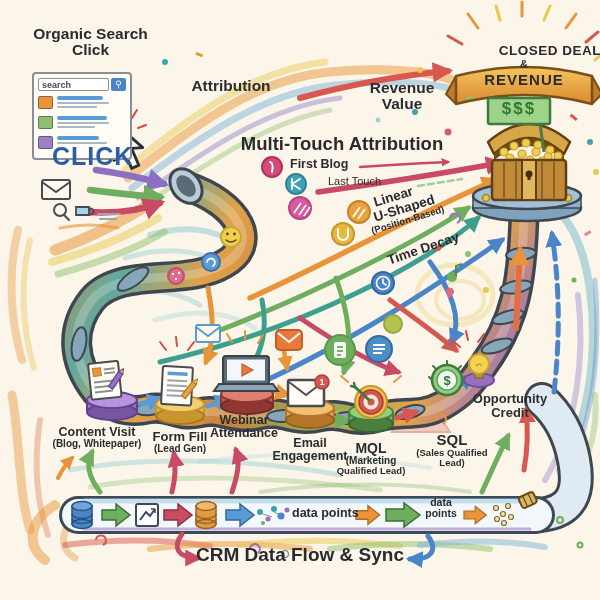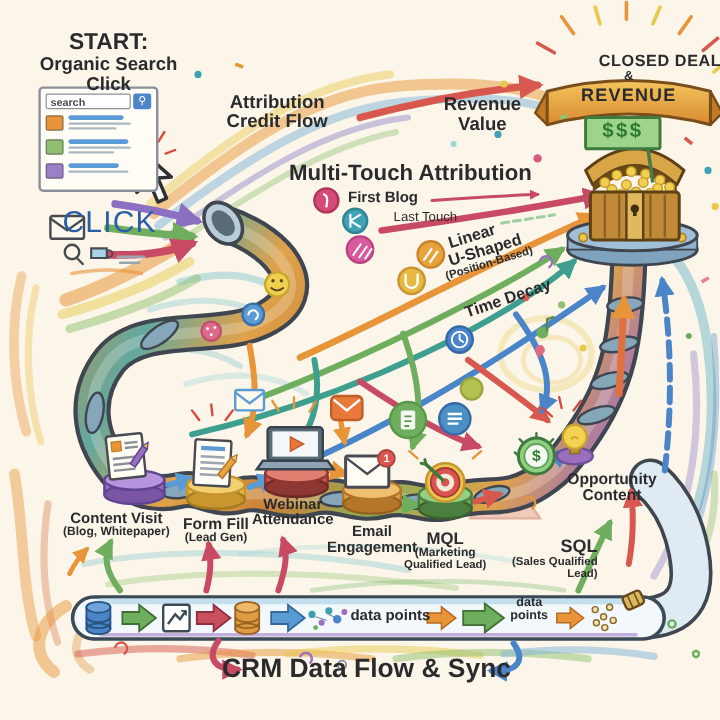--- a/index.html
+++ b/index.html
@@ -509,29 +509,27 @@
   <div class="rrow" style="margin-bottom:0">
     <div class="thumb" style="background:#9b7fc7"></div>
     <div class="tl">
           <div class="l1" style="width:42px"></div>
           <div class="l2" style="width:50px"></div>
         </div>
   </div>
 </div>
 
 <div class="lbl" style="left:18px;top:26px;width:145px;font-weight:800;font-size:19px;">
-  <span>START:</span>
   <span style="font-size:15.5px;font-weight:700;">Organic Search Click</span>
 </div>
 
-<div class="lbl nw" style="left:52px;top:143px;font-weight:400;font-size:25px;color:#2b5ea7;letter-spacing:1px;margin-top:29px;">CLICK</div>
+<div class="lbl nw" style="left:52px;top:143px;font-weight:700;font-size:25px;color:#2b5ea7;letter-spacing:1px;">CLICK</div>
 
 <div class="lbl" style="left:170px;top:78px;width:122px;font-weight:700;font-size:15.5px;">
   <span>Attribution</span>
-  <span>Credit Flow</span>
 </div>
 
 <div class="lbl" style="left:352px;top:80px;width:100px;font-weight:700;font-size:15.5px;">
   <span>Revenue</span>
   <span>Value</span>
 </div>
 
 <div class="lbl nw" style="left:212px;top:134px;width:260px;font-weight:800;font-size:18.5px;">Multi-Touch Attribution</div>
 
 <div class="lbl nw" style="left:290px;top:158px;font-weight:700;font-size:12.5px;">First Blog</div>
@@ -562,31 +560,31 @@
 </div>
 <div class="lbl" style="left:266px;top:437px;width:88px;font-weight:700;font-size:12.5px;">
   <span>Email</span>
   <span>Engagement</span>
 </div>
 <div class="lbl" style="left:330px;top:441px;width:82px;font-weight:800;font-size:14px;">
   <span>MQL</span>
   <span style="font-size:10px;font-weight:600;text-align:center;">(Marketing</span>
   <span style="font-size:9.5px;font-weight:600;text-align:center;">Qualified Lead)</span>
 </div>
-<div class="lbl" style="left:406px;top:448px;width:92px;font-weight:800;font-size:15px;text-align:right;">
+<div class="lbl" style="left:406px;top:432px;width:92px;font-weight:800;font-size:15px;">
   <span>SQL</span>
   <span style="font-size:9.5px;font-weight:700;">(Sales Qualified</span>
   <span style="font-size:9.5px;font-weight:600;">Lead)</span>
 </div>
 <div class="lbl" style="left:470px;top:392px;width:80px;font-weight:700;font-size:13px;">
   <span>Opportunity</span>
-  <span>Content</span>
+  <span>Credit</span>
 </div>
 
 <div class="lbl nw" style="left:292px;top:507px;font-weight:700;font-size:12.5px;">data points</div>
 <div class="lbl" style="left:418px;top:497px;width:46px;font-weight:700;font-size:10.5px;line-height:1.05;">
   <span>data</span>
   <span>points</span>
 </div>
 
-<div class="lbl nw" style="left:185px;top:545px;width:230px;font-weight:800;font-size:22px;">CRM Data Flow &amp; Sync</div>
+<div class="lbl nw" style="left:185px;top:545px;width:230px;font-weight:800;font-size:19px;">CRM Data Flow &amp; Sync</div>
 
 </div>
 
 </body></html>

